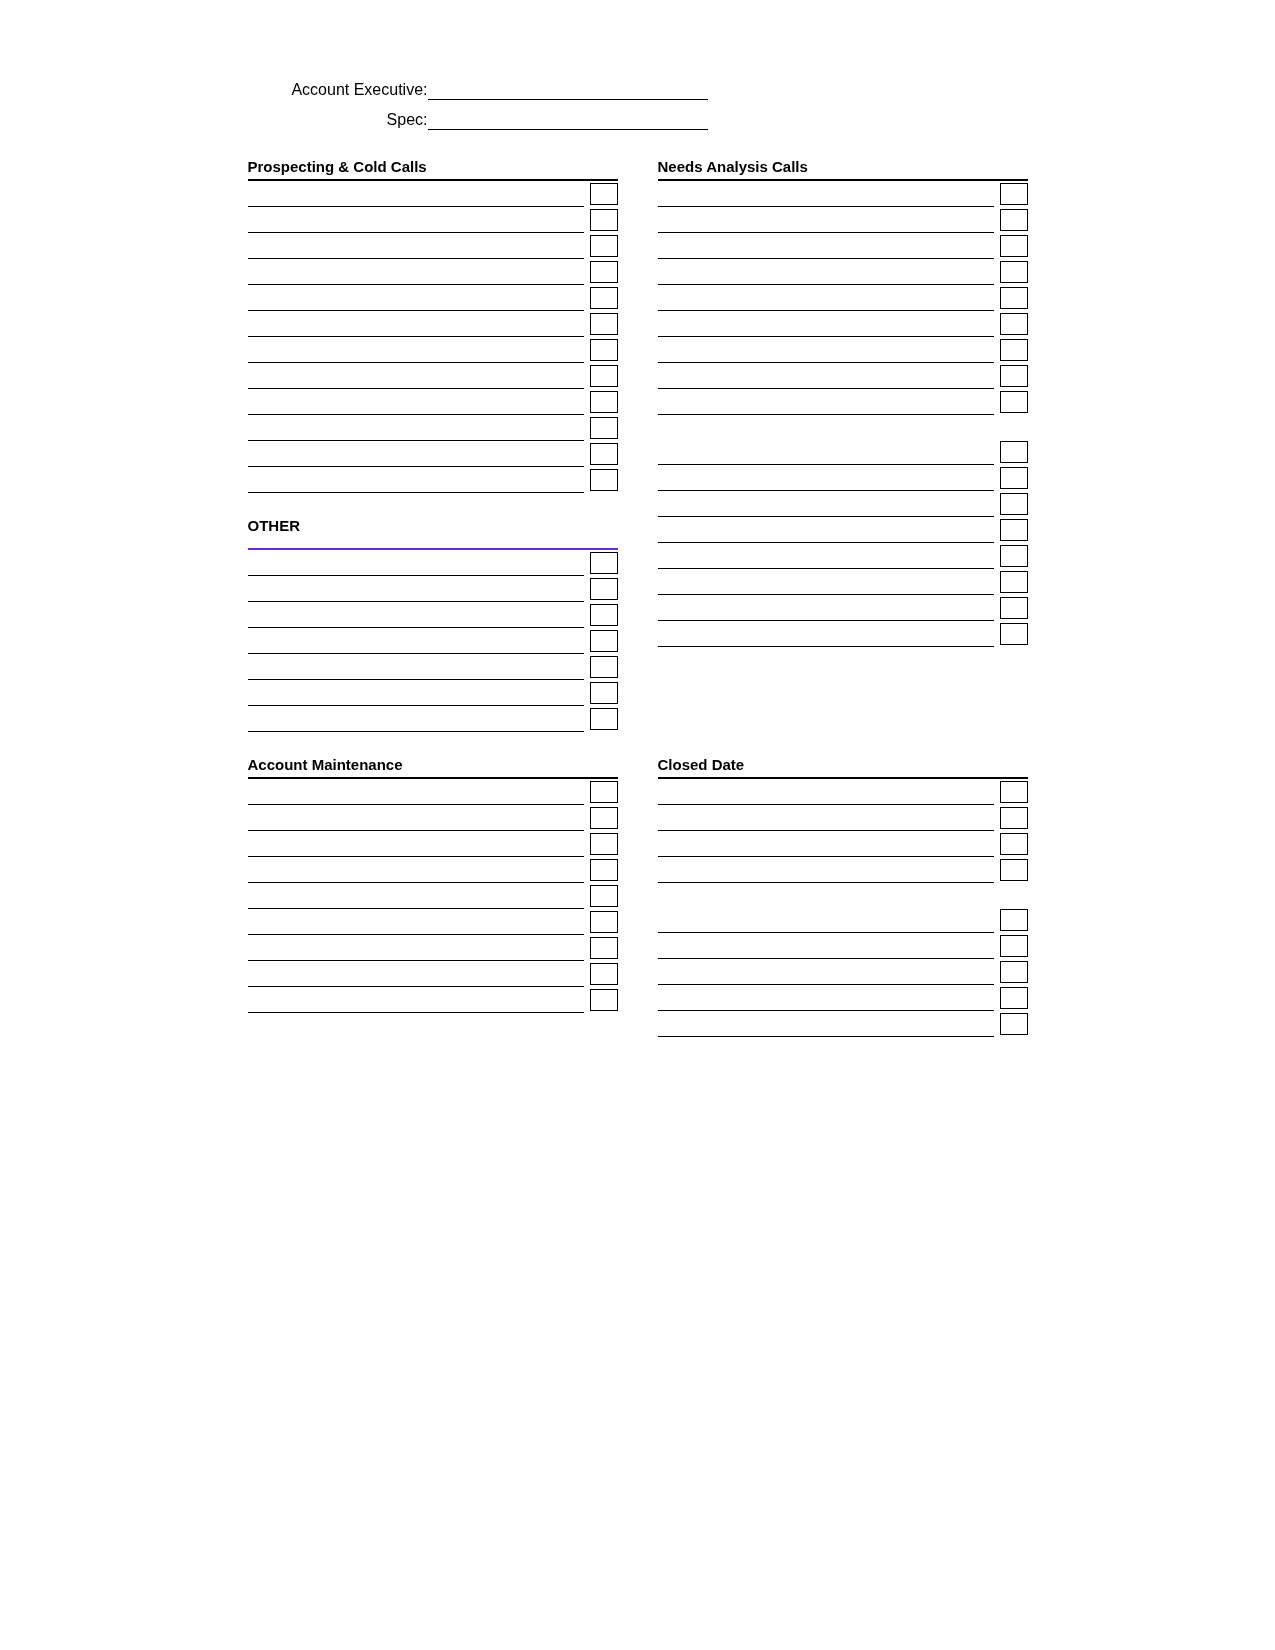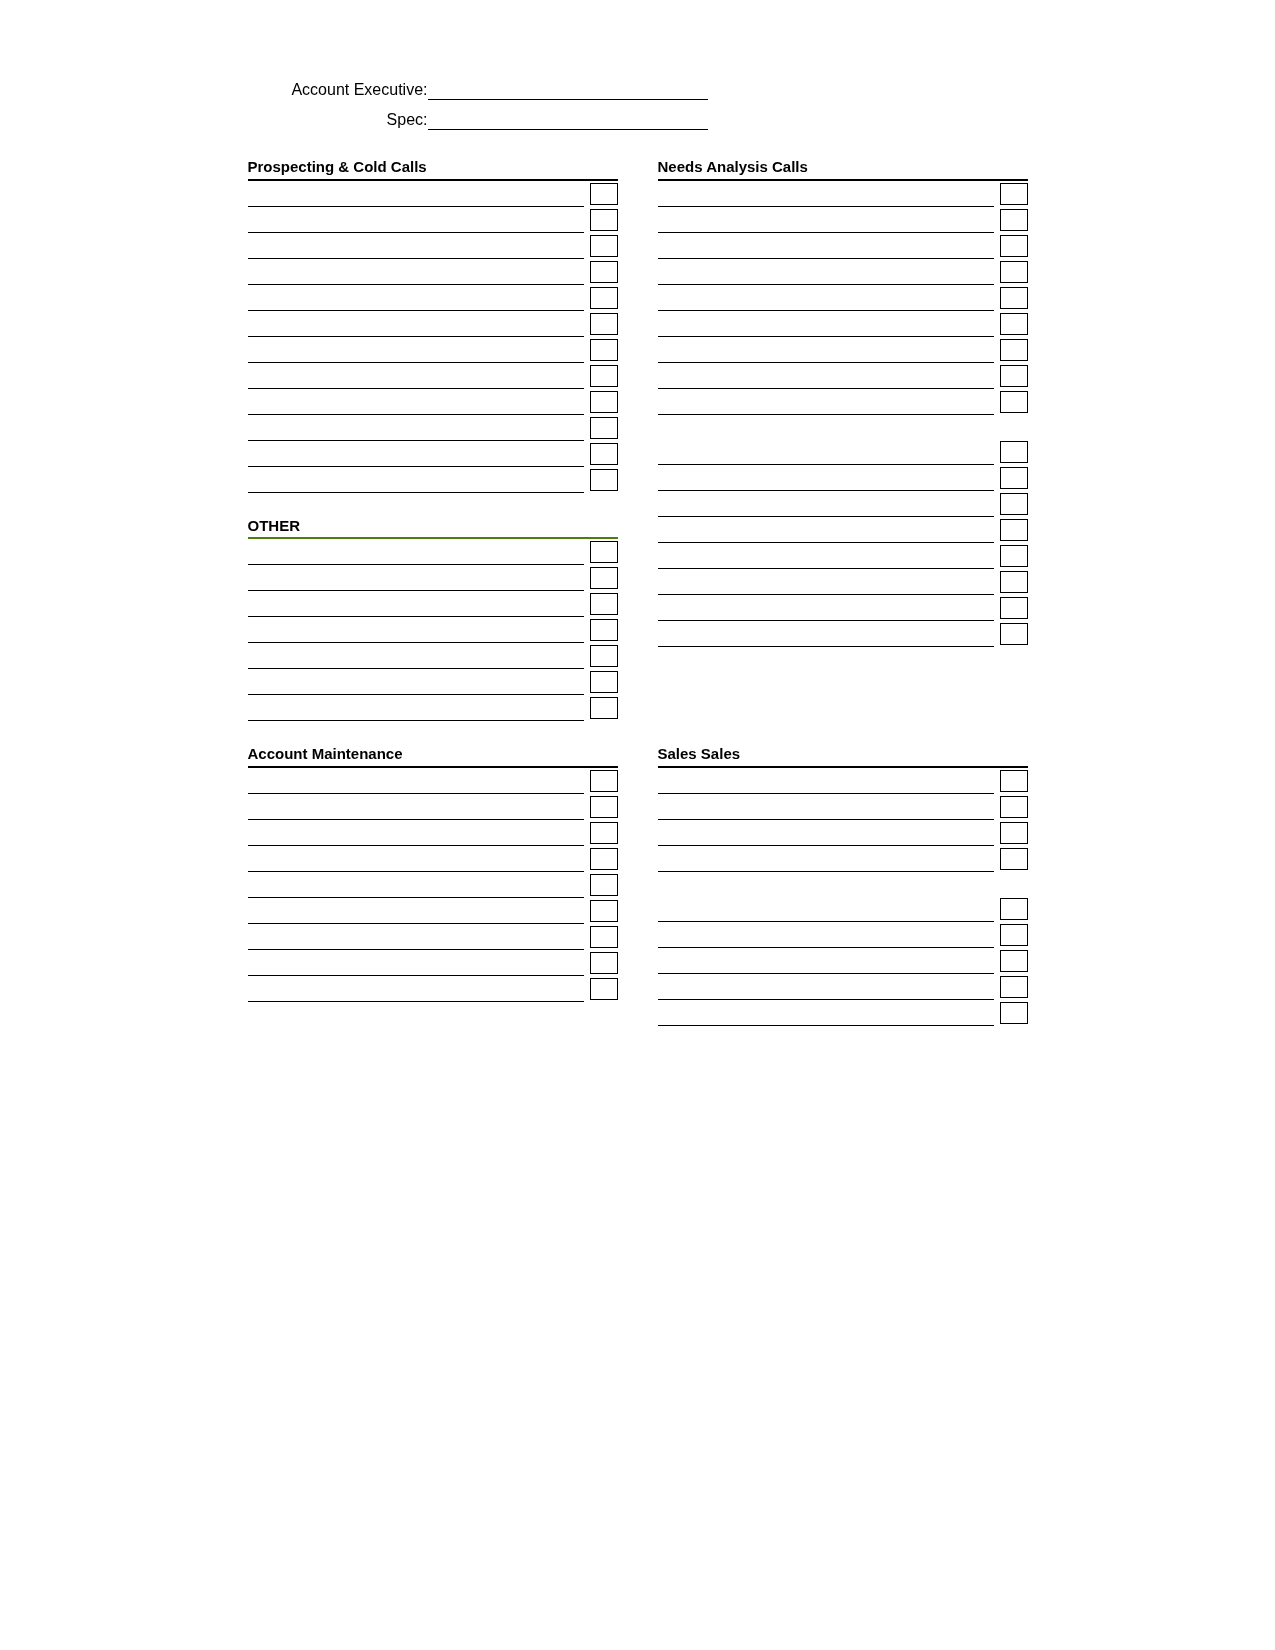--- a/index.html
+++ b/index.html
@@ -102,22 +102,22 @@
       margin-left: 6px;
       margin-bottom: 2px;
       flex-shrink: 0;
     }
 
     .other-label {
       font-size: 15px;
       font-weight: bold;
       margin-top: 6px;
       margin-bottom: 0;
-      border-bottom: 2px solid #4d7c0f;
-      padding-bottom: 3px;
+      border-bottom: 2px solid #6d28d9;
+      padding-bottom: 14px;
     }
   </style>
 </head>
 <body>
 
 <div class="page">
 
 
   <div class="header-fields">
     <div class="header-field">
@@ -348,21 +348,21 @@
               <div class="row-line"></div>
               <div class="row-box"></div>
             </div>
         </div>
       </div>
     </div>
 
     <div class="right-col">
 
       <div class="section">
-        <div class="section-title">Sales Sales</div>
+        <div class="section-title">Closed Date</div>
         <div class="section-rows">
           <div class="section-row">
               <div class="row-line"></div>
               <div class="row-box"></div>
             </div>
           <div class="section-row">
               <div class="row-line"></div>
               <div class="row-box"></div>
             </div>
           <div class="section-row">

